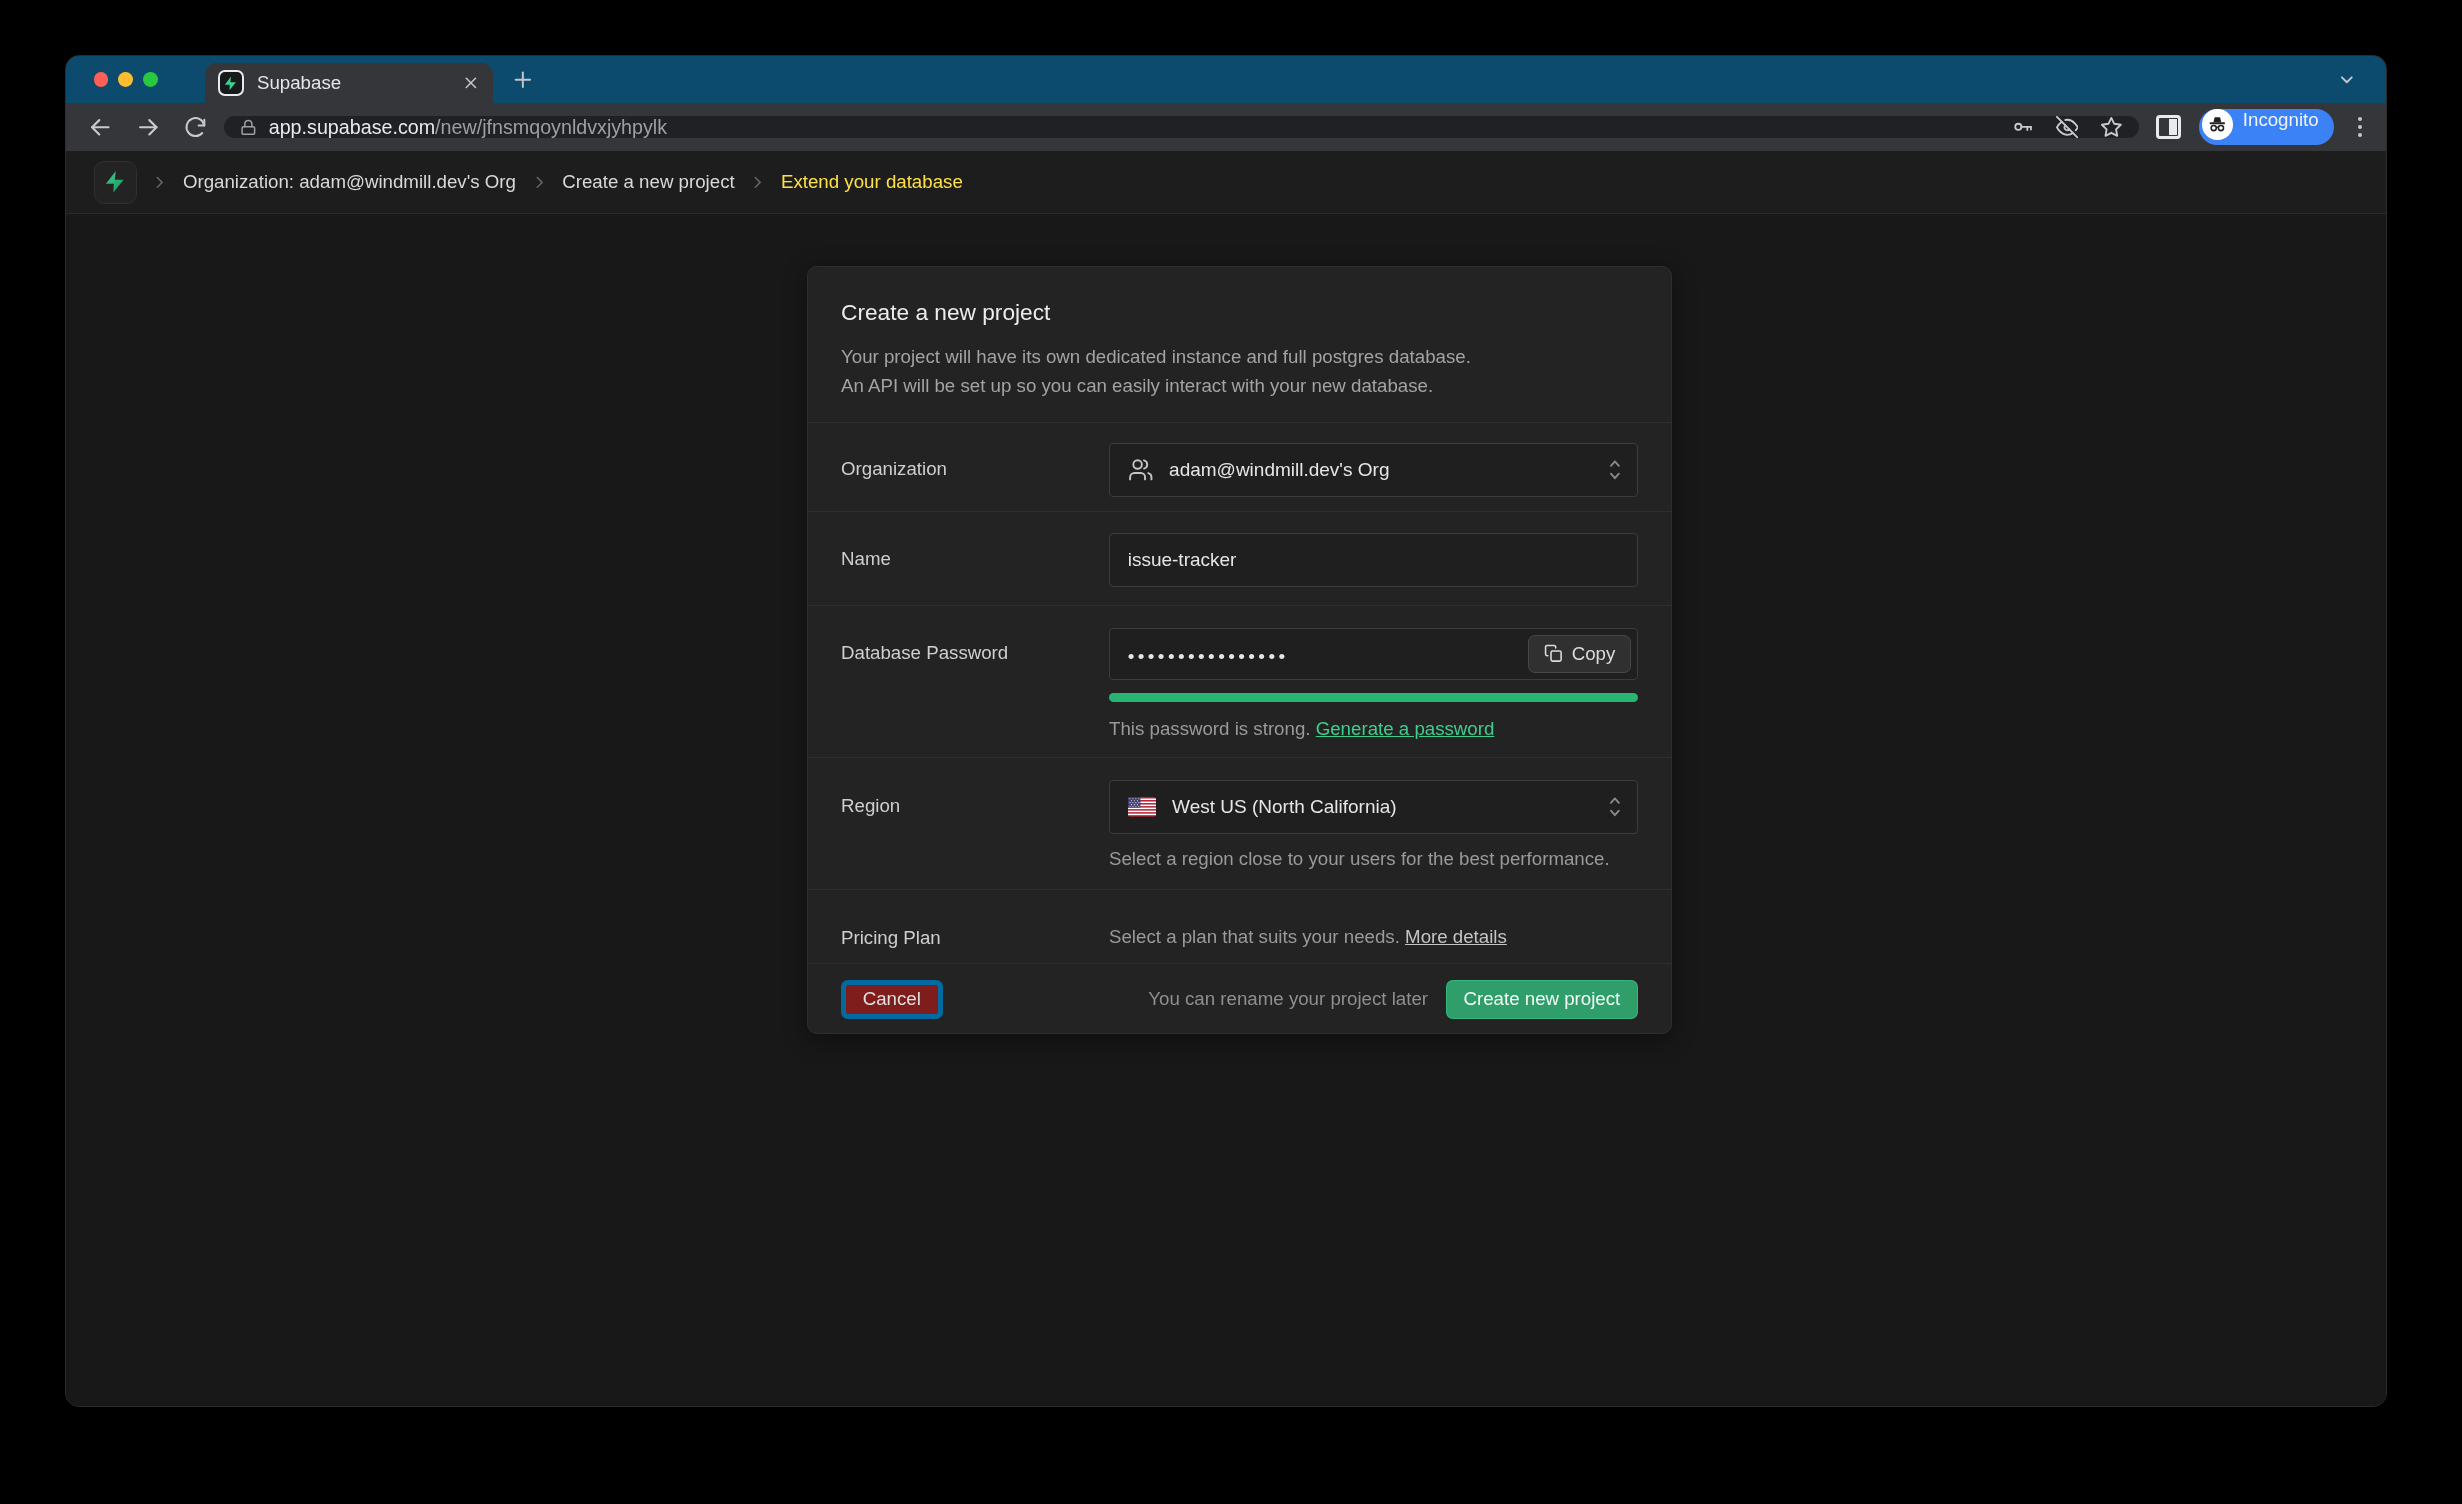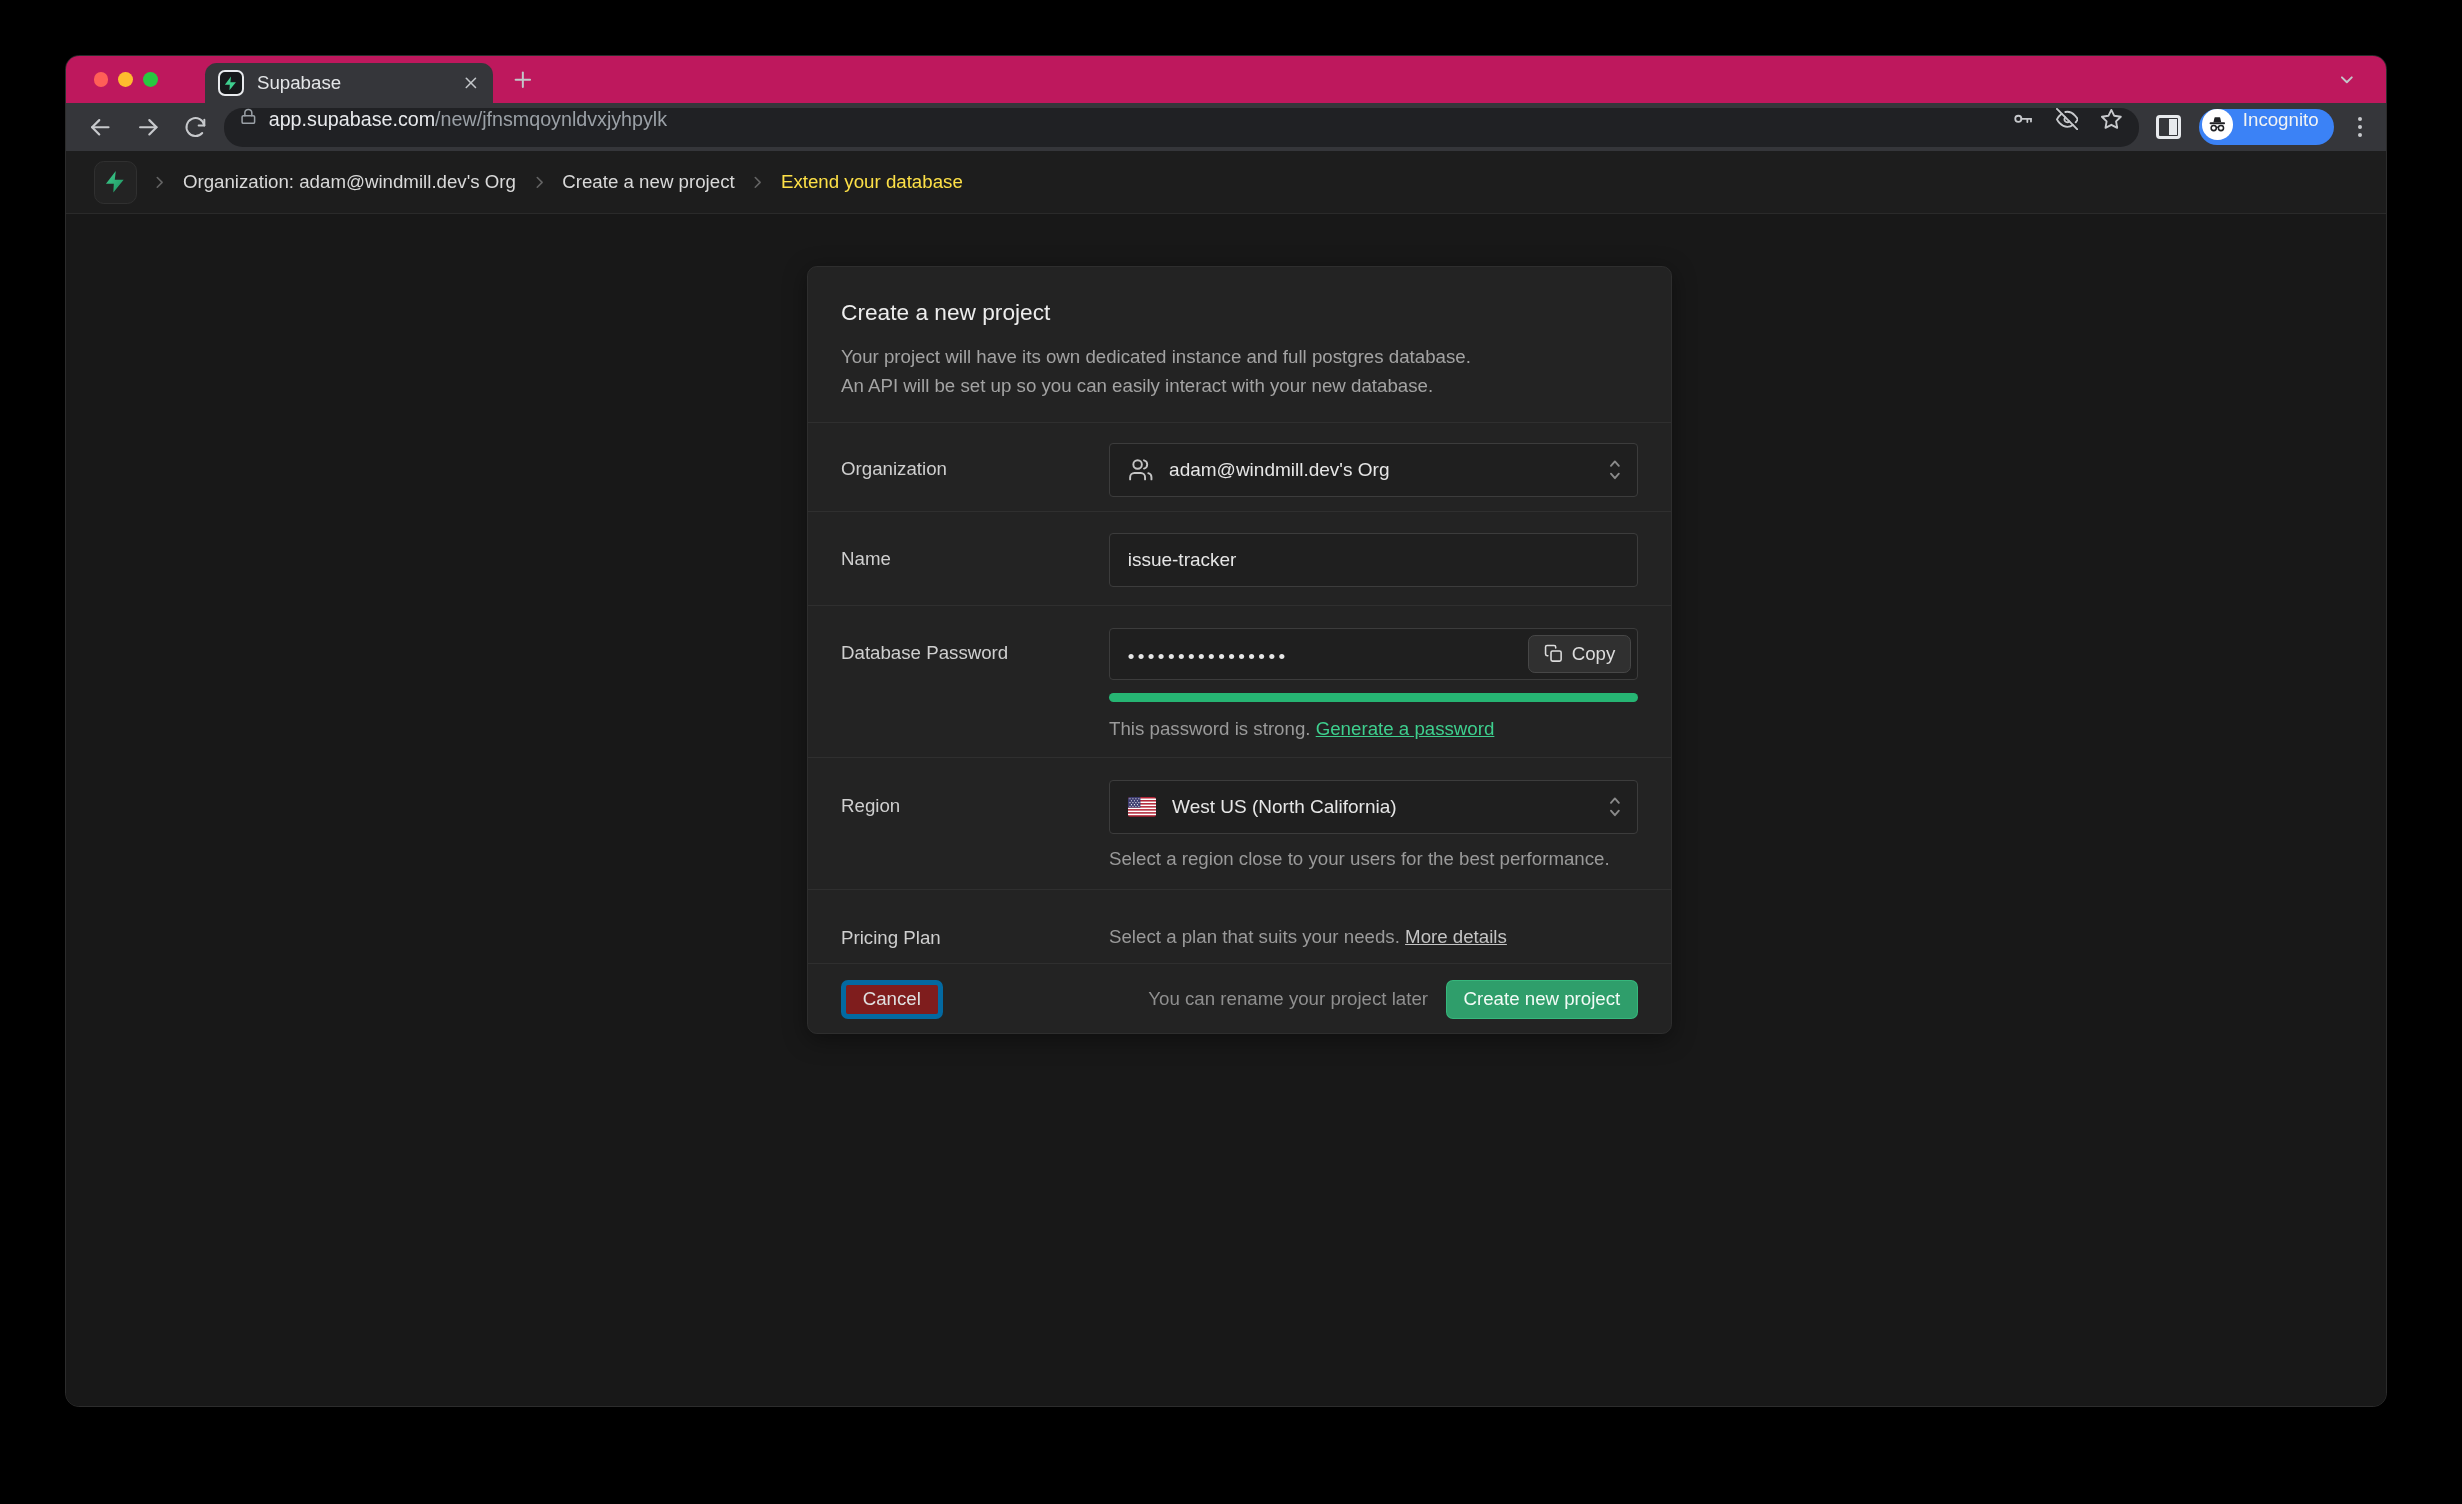--- a/index.html
+++ b/index.html
@@ -5,40 +5,40 @@
   * { margin:0; padding:0; box-sizing:border-box; }
   html,body { width:2463px; height:1504px; background:#000; overflow:hidden;
               font-family:"Liberation Sans", sans-serif; }
 
   
   .window { position:absolute; left:65px; top:55px; width:2322px; height:1352px;
             background:#171717; border-radius:13.8px; overflow:hidden;
             border:1px solid #2c2c2c; }
 
   
-  .tabstrip { height:47px; background:#be185d; display:flex; align-items:center; }
+  .tabstrip { height:47px; background:#0c4a6e; display:flex; align-items:center; }
   .lights { display:flex; gap:9.9px; padding:0 0 0 27.6px; }
   .light { width:14.8px; height:14.8px; border-radius:50%; }
   .light.red { background:#ff5f57; } .light.yellow { background:#febc2e; } .light.green { background:#28c840; }
   .tab { margin-left:47px; align-self:flex-end; width:288px; height:40px;
          background:#35363a; border-radius:11.8px 11.8px 0 0; display:flex; align-items:center;
          padding:0 13.8px 0 12.8px; }
   .favicon { width:26.6px; height:26.6px; border:2px solid #e8eaed; border-radius:6.9px;
              display:flex; align-items:center; justify-content:center; background:#17191b; flex:none; }
   .tab-title { color:#e4e6e8; font-size:18.7px; margin-left:12.8px; flex:1; white-space:nowrap; overflow:hidden; }
   .icon-btn { display:flex; align-items:center; justify-content:center; flex:none; }
   .newtab { margin-left:19.7px; }
   .strip-spacer { flex:1; }
   .strip-chevron { margin-right:29.6px; }
 
   
   .toolbar { height:48px; background:#35363a; display:flex; align-items:center; padding:0 19.7px 0 21.7px; }
   .nav-icons { display:flex; align-items:center; gap:23.6px; }
-  .omnibox { flex:1; height:39px; margin-left:17.7px; background:#202124; border-radius:18.7px;
-             display:flex; align-items:flex-start; padding:0 15.8px 0 15.8px; min-width:0; }
+  .omnibox { flex:1; height:22px; margin-left:17.7px; background:#202124; border-radius:18.7px;
+             display:flex; align-items:center; padding:0 15.8px 0 15.8px; min-width:0; }
   .url { margin-left:11.8px; font-size:19.7px; white-space:nowrap; overflow:hidden; flex:1; }
   .url .domain { color:#e8eaed; } .url .path { color:#9aa0a6; }
   .omni-right { display:flex; align-items:center; gap:21.7px; margin-left:11.8px; }
   .sidepanel { position:relative; width:24.6px; height:24.6px; border:3px solid #e8eaed; border-radius:3.9px; margin:0 17.7px; }
   .sidepanel .fill { position:absolute; right:1px; top:1px; bottom:1px; width:7.9px; background:#e8eaed; }
   .incog-pill { height:36px; background:#3b82f6; border-radius:18.7px; display:flex; align-items:flex-start;
                 padding:0 15.8px 0 3.9px; }
   .incog-circle { width:30.5px; height:30.5px; background:#fff; border-radius:50%; display:flex;
                   align-items:center; justify-content:center; }
   .incog-label { color:#f1f3f4; font-size:18.7px; margin-left:9.9px; font-weight:500; }

